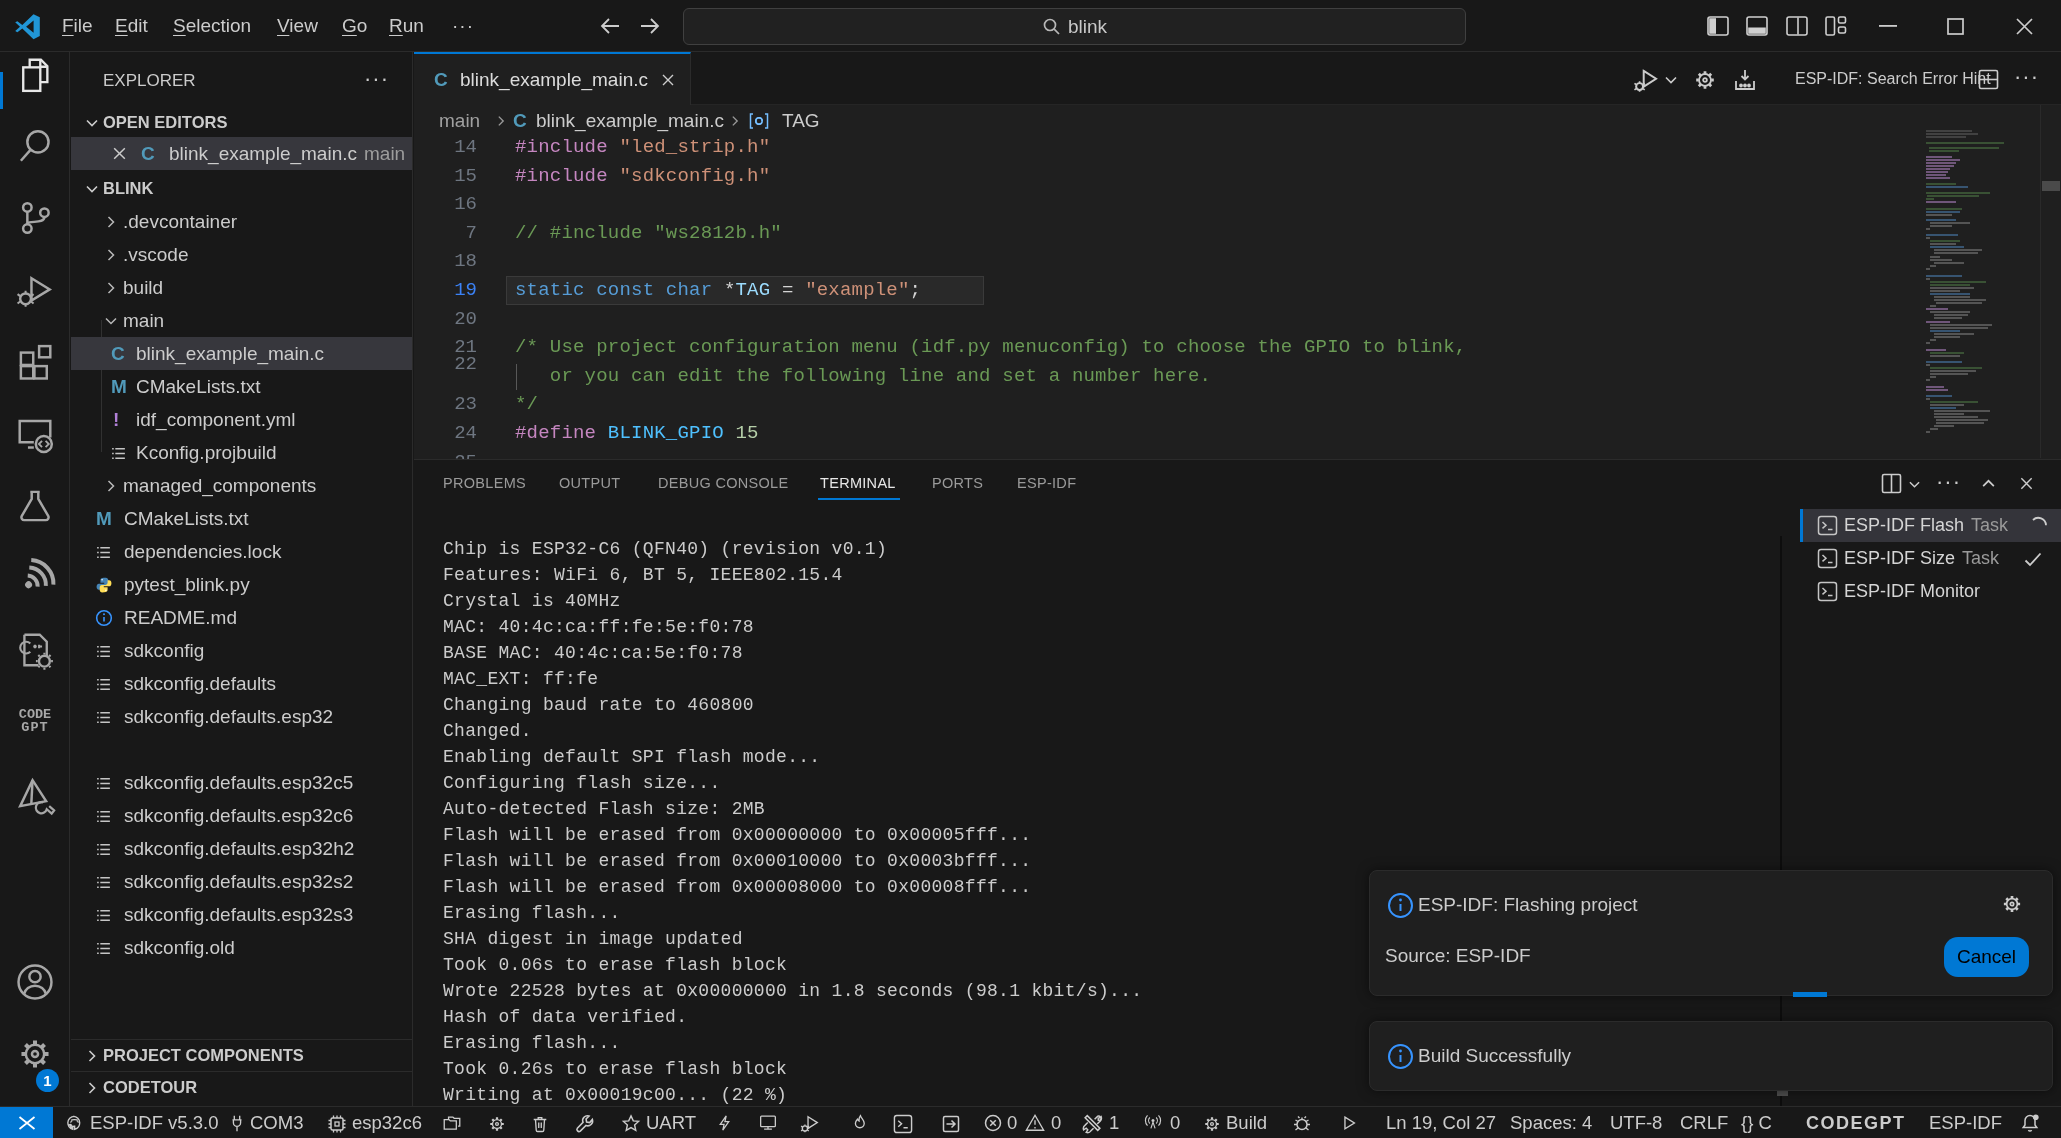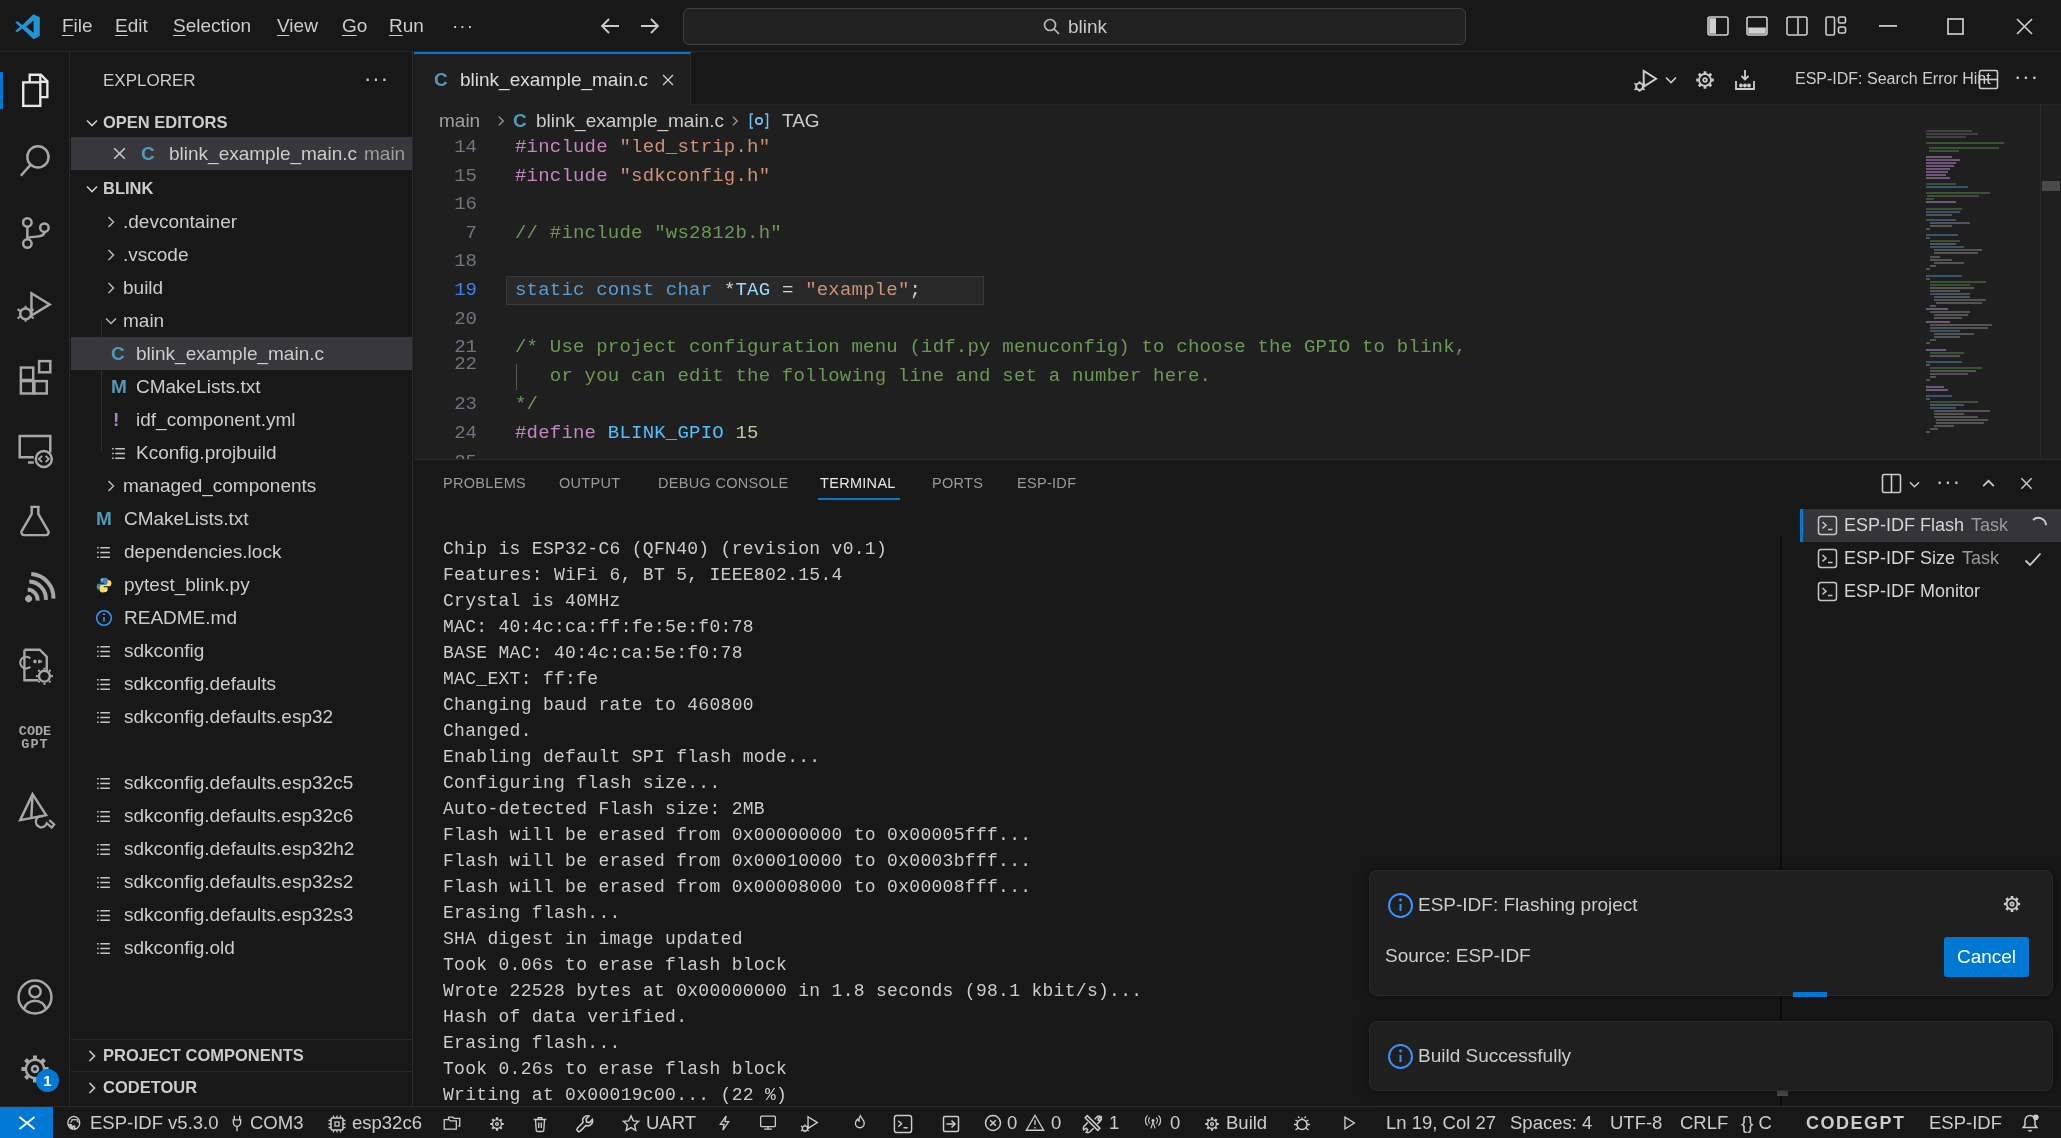--- a/index.html
+++ b/index.html
@@ -10,21 +10,21 @@
 svg { display:block; }
 
 #titlebar { position:absolute; left:0; top:0; width:2061px; height:52px; background:#181818; border-bottom:1px solid #2b2b2b; }
 .menu { position:absolute; top:0; height:52px; line-height:52px; font-size:19px; color:#cccccc; }
 .menu u { text-decoration:underline; text-underline-offset:3px; }
 #searchbox { position:absolute; left:683px; top:8px; width:783px; height:37px; background:#212121; border:1px solid #404040; border-radius:6px; }
 #searchbox .sc { position:absolute; left:357px; top:7px; }
 #searchbox .st { position:absolute; left:384px; top:0; height:35px; line-height:35px; font-size:19px; color:#c8c8c8; }
 
 #activitybar { position:absolute; left:0; top:52px; width:70px; height:1054px; background:#181818; border-right:1px solid #2b2b2b; }
-.ab-item { position:absolute; left:0; width:70px; height:70px; display:flex; align-items:center; justify-content:center; }
+.ab-item { position:absolute; left:0; width:70px; height:70px; display:flex; justify-content:center; }
 
 #sidebar { position:absolute; left:71px; top:52px; width:342px; height:1054px; background:#181818; border-right:1px solid #2b2b2b; }
 .sb-row { position:absolute; left:0; width:341px; height:33px; }
 .sb-label { position:absolute; top:0; height:33px; line-height:33px; font-size:19px; color:#cccccc; white-space:pre; }
 .sb-head { font-weight:bold; font-size:16.5px; }
 .chev { position:absolute; top:9px; }
 .sel { background:#37373d; }
 
 #editor { position:absolute; left:414px; top:52px; width:1647px; height:407px; background:#1f1f1f; overflow:hidden; }
 #tabbar { position:absolute; left:0; top:0; width:1647px; height:53px; background:#181818; }
@@ -735,21 +735,21 @@
       </svg>
   <div class="abs" style="left:48px;top:21px;font-size:19px;color:#cccccc;line-height:26px">ESP-IDF: Flashing project</div>
   <svg class="abs" style="left:630px;top:21px" width="24" height="24" viewBox="0 0 34 34" fill="none" stroke="#cccccc" stroke-width="2.4">
         <circle cx="17" cy="17" r="7.6"></circle>
         <circle cx="17" cy="17" r="2.4"></circle>
         <g stroke-width="3.8">
           <path d="M17 5.5 v3.6 M17 24.9 v3.6 M5.5 17 h3.6 M24.9 17 h3.6 M8.9 8.9 l2.7 2.7 M22.4 22.4 l2.7 2.7 M8.9 25.1 l2.7 -2.7 M22.4 11.6 l2.7 -2.7"></path>
         </g>
       </svg>
   <div class="abs" style="left:15px;top:74px;font-size:19px;color:#cccccc">Source: ESP-IDF</div>
-  <div class="abs" style="left:574px;top:66px;width:85px;height:40px;background:#0078d4;border-radius:3px;color:#ffffff;font-size:19px;text-align:center;line-height:40px">Cancel</div>
+  <div class="abs" style="left:574px;top:66px;width:85px;height:40px;background:#0078d4;border-radius:14px;color:#000000;font-size:19px;text-align:center;line-height:40px">Cancel</div>
   <div class="abs" style="left:423px;top:121px;width:34px;height:5px;background:#0078d4"></div>
 </div>
 <div class="toast" style="top:1021px;height:70px">
   <svg class="abs" style="left:17px;top:21px" width="27" height="27" viewBox="0 0 27 27" fill="none" stroke="#3794ff" stroke-width="2">
         <circle cx="13.5" cy="13.5" r="11.5"></circle>
         <path d="M13.5 12 v7"></path>
         <circle cx="13.5" cy="8" r="1.4" fill="#3794ff" stroke="none"></circle>
       </svg>
   <div class="abs" style="left:48px;top:21px;font-size:19px;color:#cccccc;line-height:26px">Build Successfully</div>
 </div>

